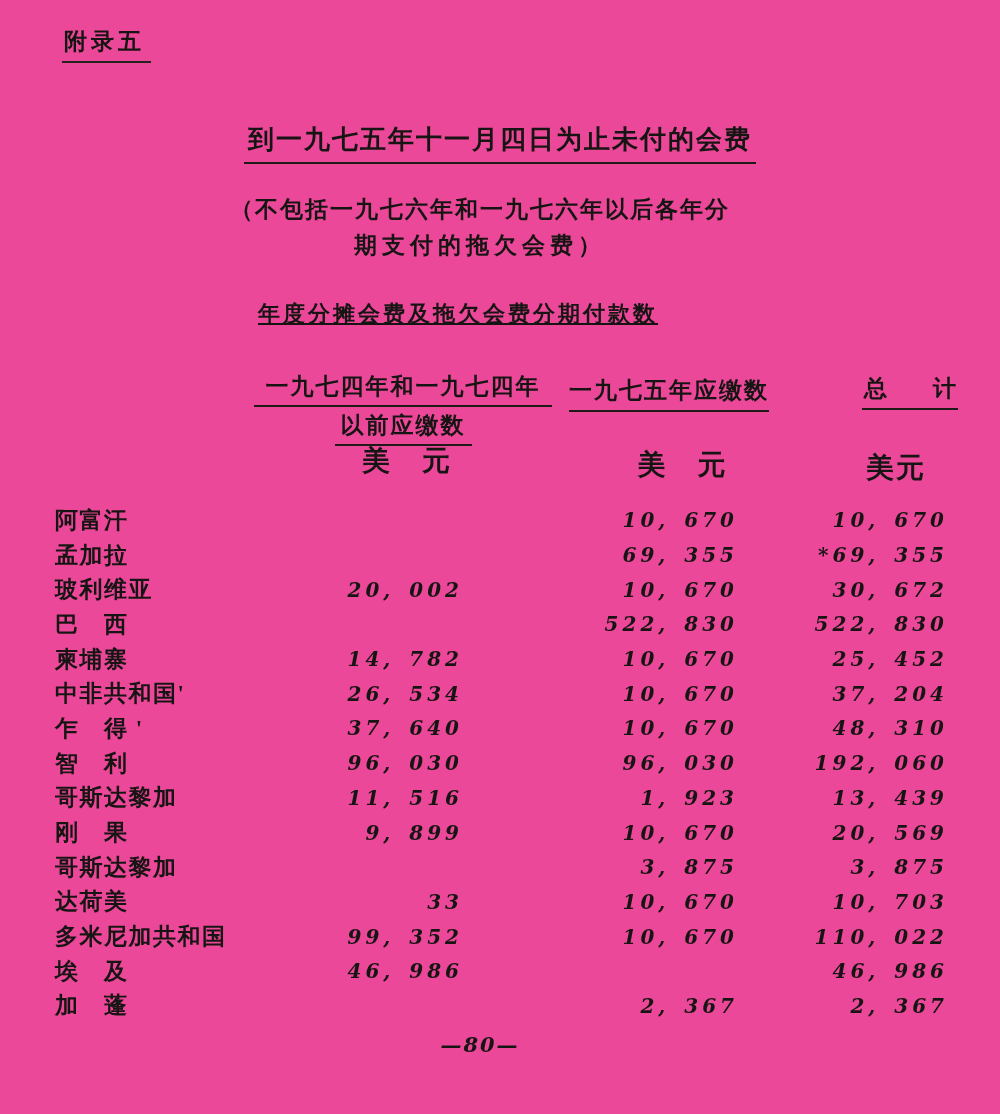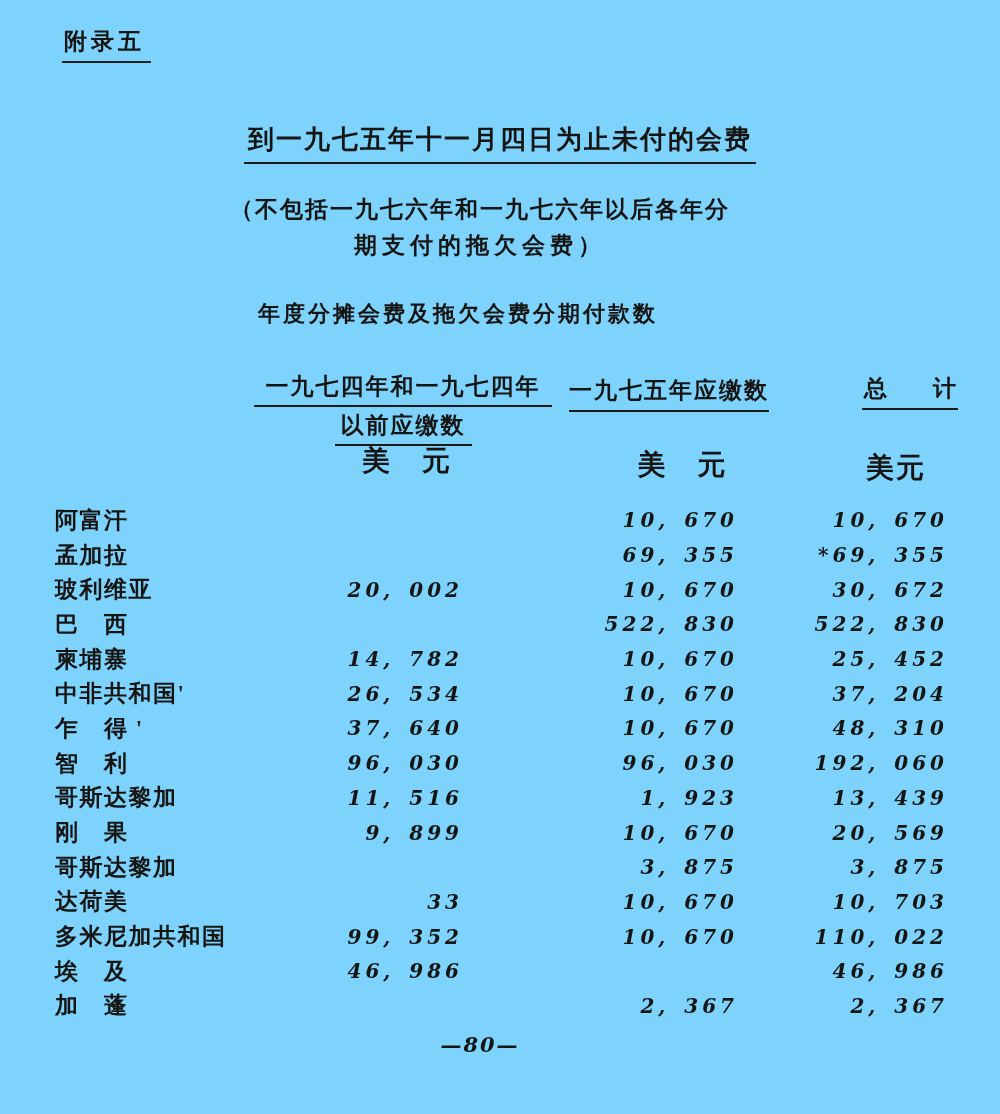--- a/index.html
+++ b/index.html
@@ -4,21 +4,21 @@
 <style>
   html, body {
     margin: 0;
     padding: 0;
     background: #e8e8e6;
   }
   .page {
     position: relative;
     width: 1000px;
     height: 1114px;
-    background: #7dd3fc;
+    background: #ec4899;
     color: #171513;
     font-family: "Liberation Serif", serif;
     overflow: hidden;
   }
   .appendix {
     position: absolute;
     left: 62px;
     top: 26px;
     font-size: 23px;
     font-weight: bold;
@@ -52,20 +52,21 @@
   }
   .subtitle .line1 { letter-spacing: 2px; line-height: 36px; }
   .subtitle .line2 { letter-spacing: 5px; line-height: 36px; }
   .section-label {
     position: absolute;
     left: 258px;
     top: 299px;
     font-size: 22px;
     font-weight: bold;
     letter-spacing: 3px;
+    text-decoration: underline;
   }
   .colhead { position: absolute; text-align: center; font-weight: bold; }
   .colhead-1 { left: 254px; top: 371px; width: 298px; font-size: 23px; letter-spacing: 2px; }
   .colhead-1 .line1 { border-bottom: 2px solid #1d1a17; padding-bottom: 3px; }
   .colhead-1 .line2 { display: inline-block; border-bottom: 2px solid #1d1a17; padding: 1px 6px 3px 6px; margin-top: 2px; }
   .colhead-2 { left: 560px; top: 375px; width: 218px; font-size: 23px; letter-spacing: 2px; }
   .colhead-2 .line1 { display: inline-block; border-bottom: 2px solid #1d1a17; padding-bottom: 4px; }
   .colhead-3 { left: 838px; top: 373px; width: 124px; font-size: 23px; }
   .colhead-3 .line1 { display: inline-block; border-bottom: 2px solid #1d1a17; padding: 0 2px 4px 2px; margin-left: 20px; }
   .currency { position: absolute; text-align: center; font-weight: bold; font-size: 28px; letter-spacing: 2px; }

